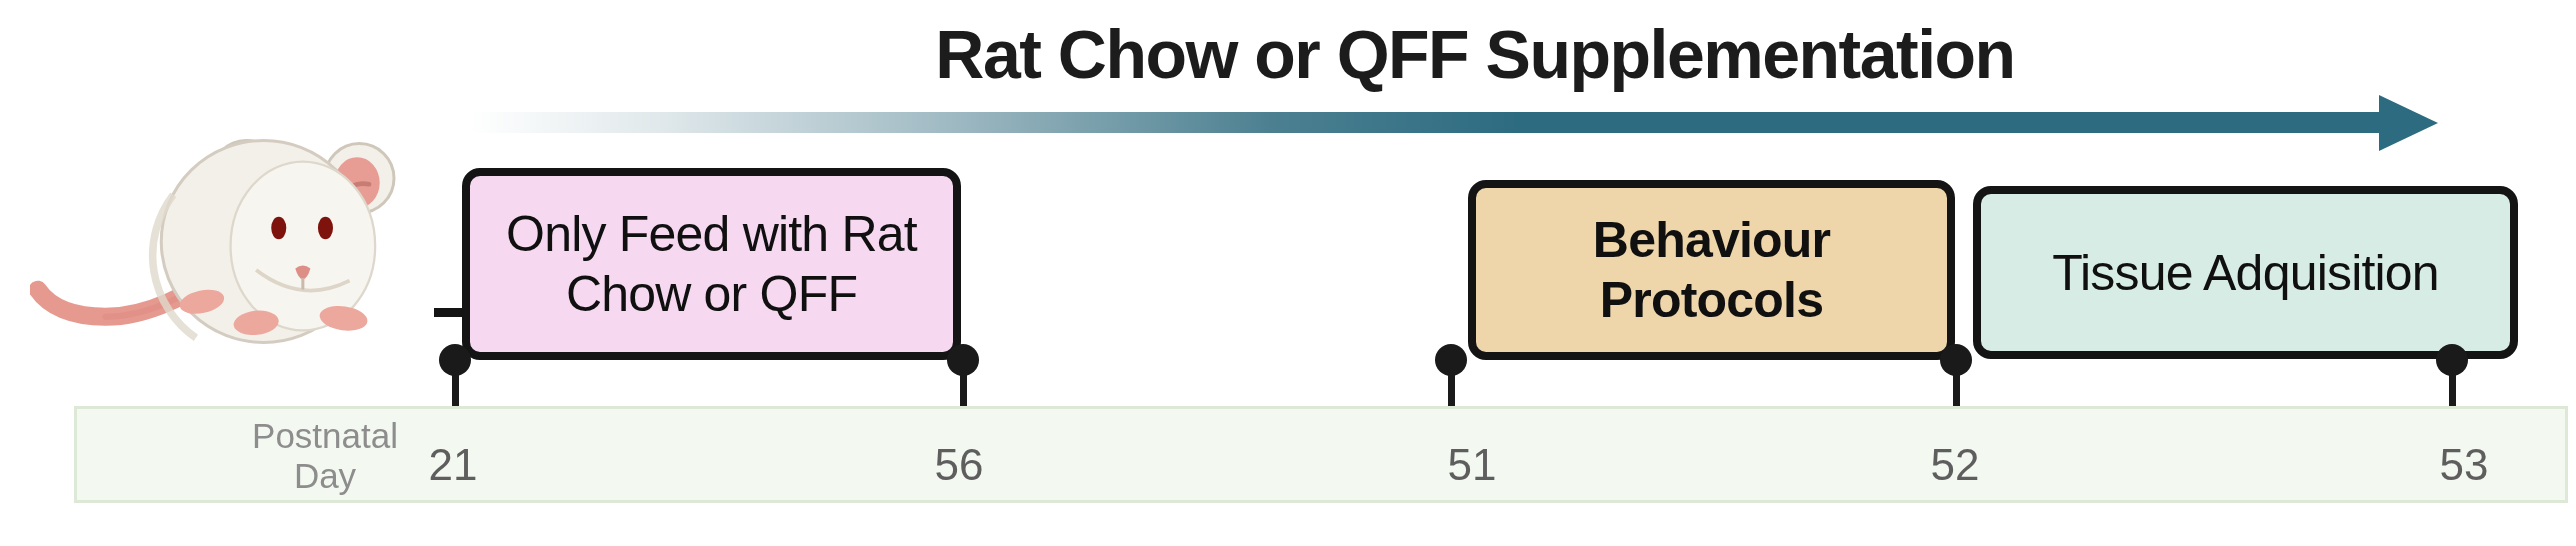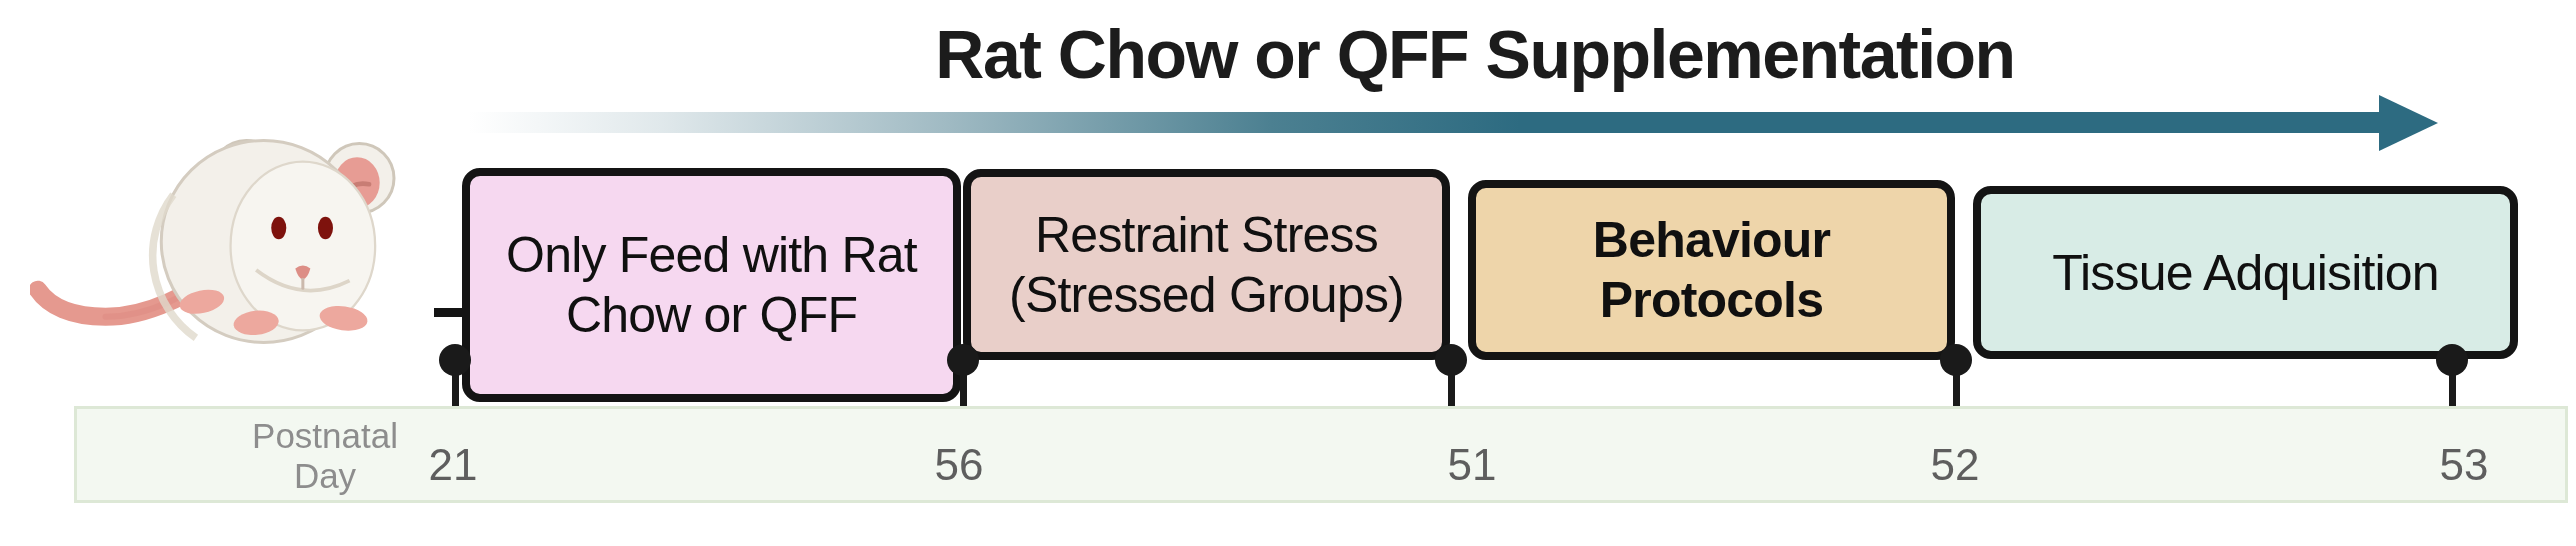--- a/index.html
+++ b/index.html
@@ -27,21 +27,21 @@
     border-top:28px solid transparent;border-bottom:28px solid transparent;
     border-left:59px solid #2d6b81;
   }
   
   .phase-box{
     position:absolute;box-sizing:border-box;border:8.3px solid #141414;border-radius:18px;
     display:flex;align-items:center;justify-content:center;text-align:center;
     font-size:50px;line-height:1.2;color:#101010;letter-spacing:-0.8px;
   }
   .phase-box span{white-space:pre-line;}
-  .box1{left:462px;top:168px;width:499px;height:234px;}
+  .box1{left:462px;top:168px;width:499px;height:192px;}
   .box2{left:963px;top:169px;width:487px;height:191px;}
   .box3{left:1468px;top:180px;width:487px;height:180px;font-weight:bold;}
   .box4{left:1973px;top:186px;width:545px;height:173px;}
   
   .start-tick{position:absolute;left:434px;top:308px;width:29px;height:9px;background:#141414;}
   .dot{position:absolute;top:344px;width:32px;height:32px;border-radius:50%;background:#1a1a1a;}
   .d1{left:439px;} .d2{left:947px;} .d3{left:1435px;} .d4{left:1940px;} .d5{left:2436px;}
   .tick-line{position:absolute;top:360px;width:6.8px;height:48px;background:#1a1a1a;}
   .t1{left:452px;} .t2{left:960px;} .t3{left:1448px;} .t4{left:1953px;} .t5{left:2449px;}
   
@@ -97,24 +97,20 @@
 
     <ellipse cx="228" cy="232" rx="30" ry="15" fill="#eda89e" transform="rotate(-12 228 232)"></ellipse>
     <ellipse cx="300" cy="260" rx="30" ry="16" fill="#eda89e" transform="rotate(-6 300 260)"></ellipse>
     <ellipse cx="416" cy="254" rx="32" ry="16" fill="#eda89e" transform="rotate(8 416 254)"></ellipse>
   </svg>
 
   <div class="phase-box box1" style="background: rgb(246, 216, 240);">
     <span>Only Feed with Rat
 Chow or QFF</span>
   </div>
-  <div class="phase-box box2" style="background: rgb(233, 207, 201);">
-    <span>Restraint Stress
-(Stressed Groups)</span>
-  </div>
   <div class="phase-box box3" style="background: rgb(238, 213, 170);">
     <span>Behaviour Protocols</span>
   </div>
   <div class="phase-box box4" style="background: rgb(216, 236, 230);">
     <span>Tissue Adquisition</span>
   </div>
 
   <div class="start-tick"></div>
   <div class="dot d1"></div>
   <div class="dot d2"></div>

